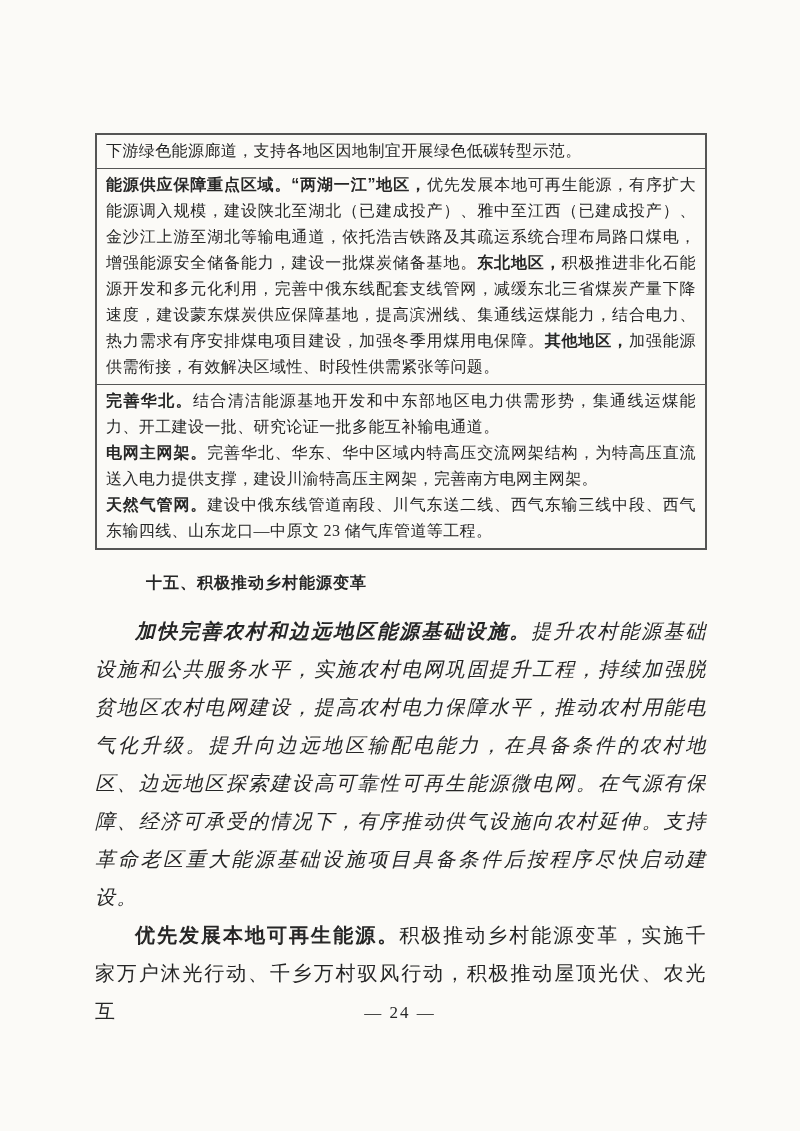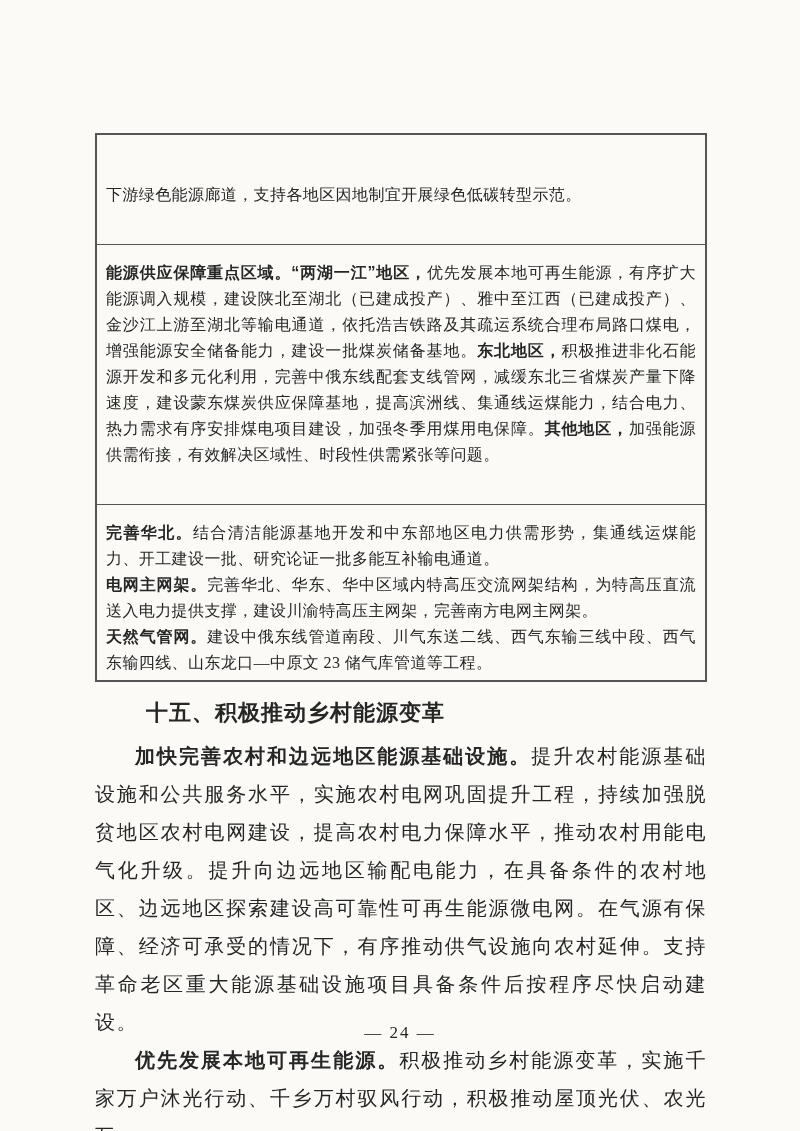--- a/index.html
+++ b/index.html
@@ -26,64 +26,62 @@
     top:133px;
     width:612px;
   }
   
   .doc-table{
     border:2px solid var(--table-border);
     width:100%;
     box-sizing:border-box;
   }
   .doc-table .t-row{
-    padding:15px 9px 4px 9px;
+    padding:3px 9px 4px 9px;
     font-size:16px;
     line-height:26px;
     letter-spacing:0.4px;
     text-align:justify;
-    margin-top:32px;
   }
   .doc-table .t-row + .t-row{
     border-top:1px solid var(--table-border);
   }
   .t-row p{margin:0;text-align:justify;}
   .seg-bold{
     font-family:"Liberation Sans","DejaVu Sans",sans-serif;
     font-weight:bold;
   }
   
   .section-heading{
     margin:17px 0 0 51px;
-    font-family:Liberation Mono, monospace;
+    font-family:Liberation Sans, sans-serif;
     font-weight:bold;
-    font-size:22px;
+    font-size:16px;
     line-height:32px;
     letter-spacing:1px;
   }
   .body-para{
     margin:0;
     font-size:20px;
     line-height:38px;
     letter-spacing:1.6px;
     text-align:justify;
     text-indent:2em;
   }
-  .body-para.first{margin-top:6px;}
+  .body-para.first{margin-top:13px;font-style:italic;}
   .para-lead{font-weight:bold;}
   
   .footer{
     position:absolute;
     left:0;
     top:1003px;
     width:800px;
     text-align:center;
     font-size:17px;
     letter-spacing:2px;
-    margin-top:20px;
   }
 </style>
 </head>
 <body>
 
 <div class="page">
   <div class="content">
 
     <div class="doc-table">
 

